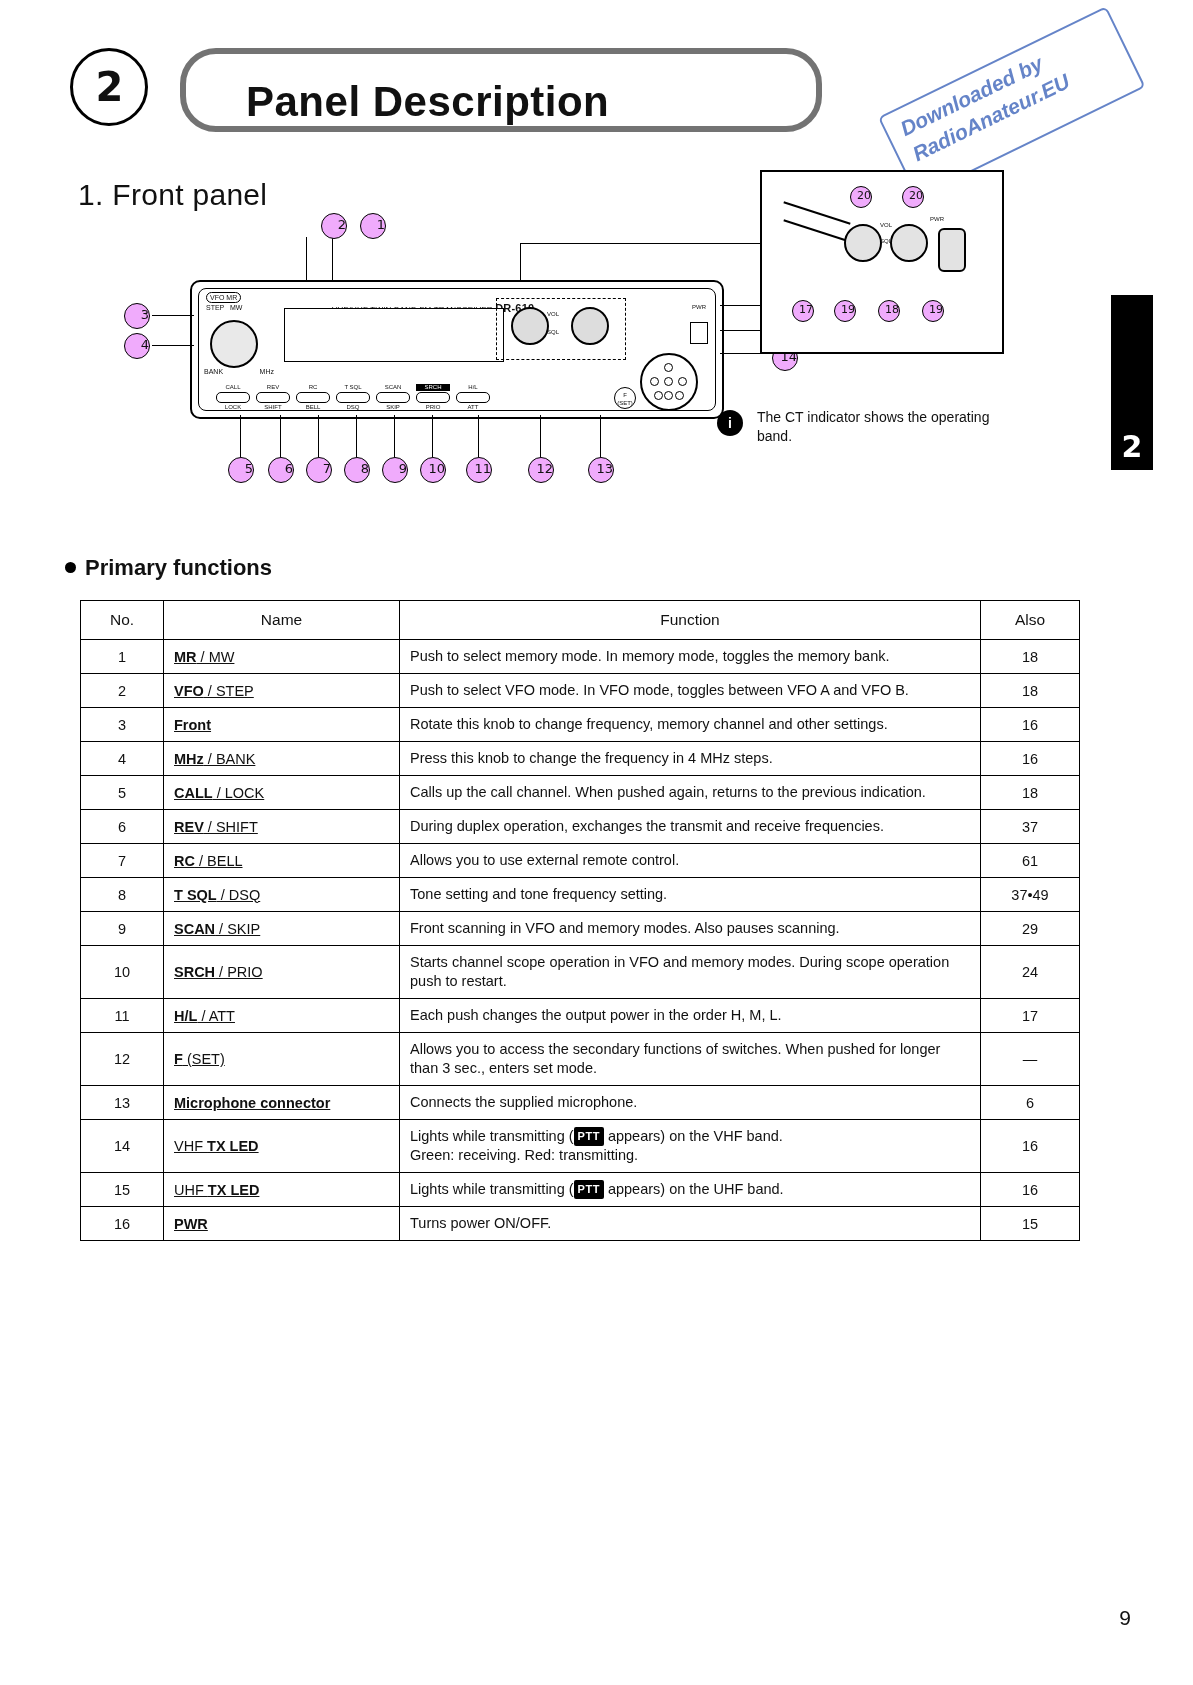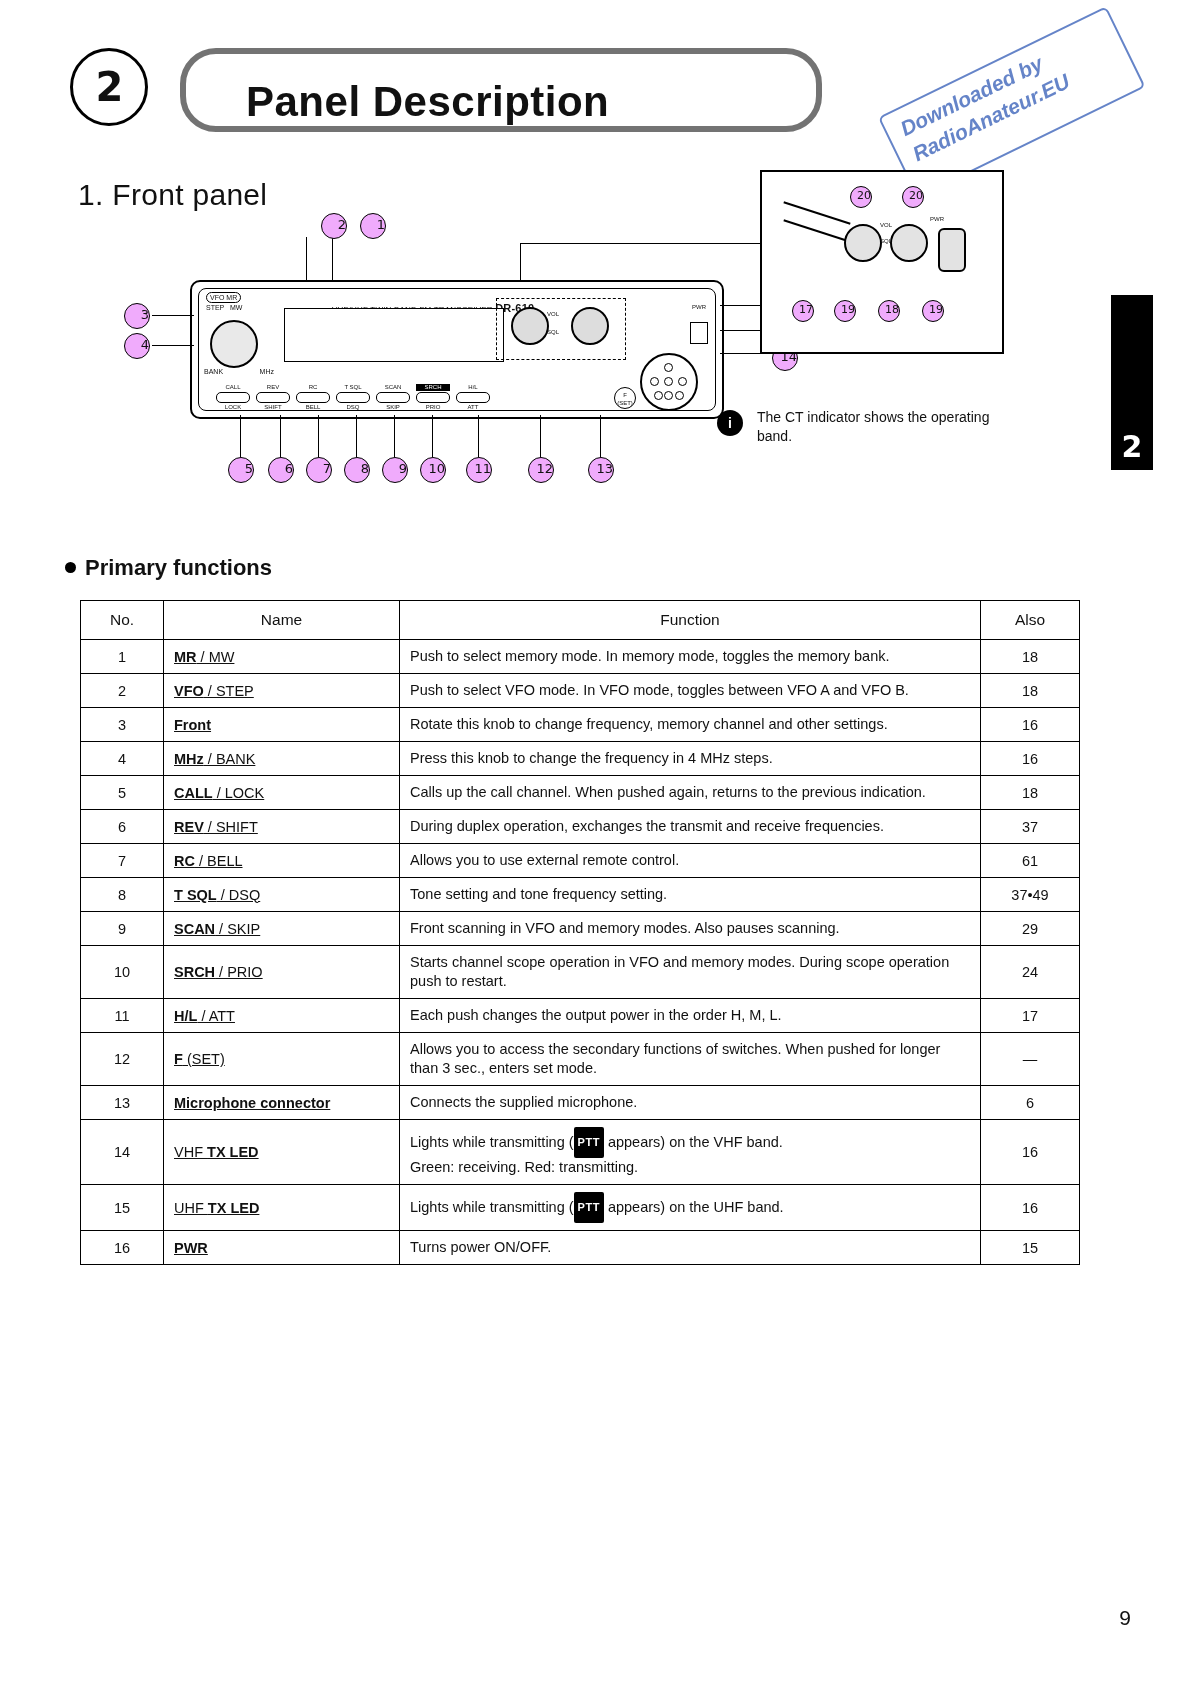--- a/index.html
+++ b/index.html
@@ -390,21 +390,21 @@
   .c-page { width: 78px; text-align: center; }
   td.c-name { padding-left: 16px; text-decoration: underline; }
   td.c-func { line-height: 19px; }
   .b { font-weight: bold; }
   .ptt-tag {
     display: inline-block;
     background: #000;
     color: #fff;
     font-size: 11px;
     font-weight: bold;
-    padding: 6px 4px;
+    padding: 0 4px;
     border-radius: 2px;
     vertical-align: 1px;
     letter-spacing: 0.5px;
   }
 
   .page-number {
     position: absolute;
     right: 62px;
     bottom: 55px;
     font-size: 21px;

